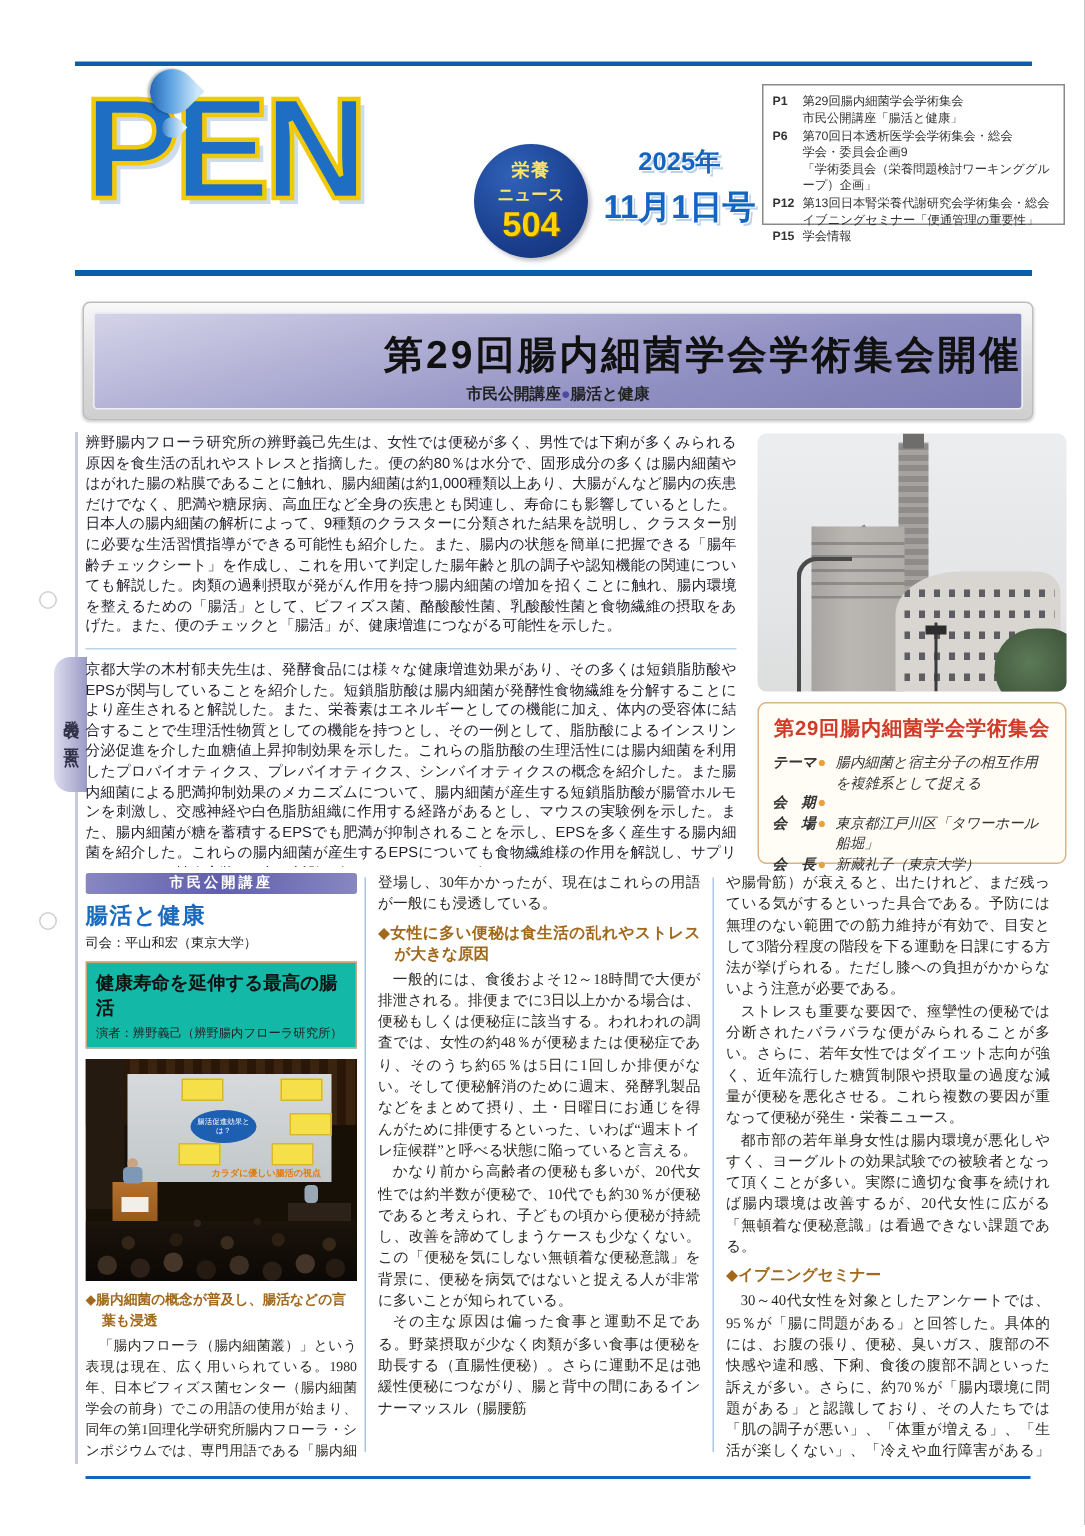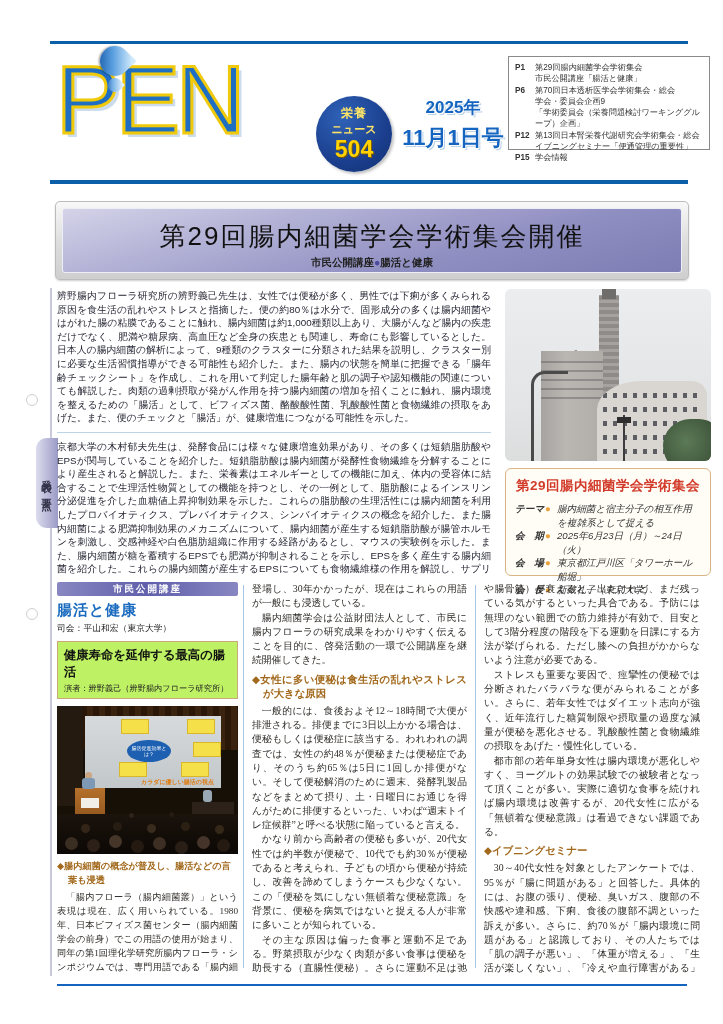--- a/index.html
+++ b/index.html
@@ -5,21 +5,21 @@
   html,body{margin:0;padding:0;background:#9a9a9a;}
   .page{position:relative;width:723px;height:1024px;background:#ffffff;overflow:hidden;
         font-family:"Liberation Sans","DejaVu Sans",sans-serif;color:#222;}
   
   .mast{position:absolute;top:24px;left:55px;width:632px;height:14px;font-size:9.5px;color:#333;}
   .mast .vol{position:absolute;left:0;top:0;}
   .mast .center{position:absolute;left:0;right:0;text-align:center;letter-spacing:5px;font-weight:bold;color:#222;}
   .mast .right{position:absolute;right:0;top:0;}
   .rule-blue-top{position:absolute;top:41px;left:50px;width:638px;height:3px;background:#0b5ea8;}
   
-  .pen-word{position:absolute;left:56px;top:52px;font-size:96px;font-weight:400;letter-spacing:-4px;
+  .pen-word{position:absolute;left:56px;top:52px;font-size:96px;font-weight:700;letter-spacing:-4px;
             color:#1e6fc4;-webkit-text-stroke:3px #f0c90a;
             text-shadow:4px 4px 0 #cddcec;line-height:1;}
   .drop{position:absolute;left:100px;top:46px;width:30px;height:30px;
         background:linear-gradient(135deg,#cfe9fb 10%,#5aa0e0 55%,#0c4f9e 100%);
         border-radius:0 50% 50% 50%;transform:rotate(135deg);box-shadow:1px 1px 2px rgba(0,0,0,.35);}
   .drop2{position:absolute;left:108px;top:78px;width:14px;height:14px;
         background:linear-gradient(135deg,#e8f4fd 10%,#7ab4e8 60%,#1c5fae 100%);
         border-radius:0 50% 50% 50%;transform:rotate(135deg);}
   .badge{position:absolute;left:316px;top:96px;width:76px;height:76px;border-radius:50%;
          background:radial-gradient(circle at 35% 28%,#2f62b8 0%,#1b3f8e 60%,#122f72 100%);
@@ -37,21 +37,21 @@
   .toc-page{width:20px;flex:none;font-weight:bold;}
   .toc-lines{flex:1;}
   
   .pub{position:absolute;left:40px;top:155px;width:650px;text-align:center;font-size:7.4px;line-height:11px;color:#222;}
   .rule-blue-mid{position:absolute;top:180px;left:50px;width:638px;height:4px;background:#0b5ea8;}
   
   .banner{position:absolute;left:55px;top:201px;width:632px;height:77px;border:1px solid #bcbcbc;border-radius:5px;
           background:linear-gradient(180deg,#f8f8f8 0%,#dcdcdc 55%,#cfcfcf 100%);box-shadow:0 1px 2px rgba(0,0,0,.2);}
   .banner-in{position:absolute;inset:6px;border-radius:3px;border:1px solid #eeeef6;
           background:linear-gradient(165deg,#d4d3e8 0%,#b3b2d6 30%,#908fc2 65%,#7e7db4 100%);}
-  .banner-title{position:absolute;left:0;right:0;top:10px;text-align:center;font-size:26px;font-weight:400;
+  .banner-title{position:absolute;left:0;right:0;top:10px;text-align:right;font-size:26px;font-weight:700;
           color:#111;letter-spacing:2px;}
   .banner-sub{position:absolute;left:0;right:0;top:47px;text-align:center;font-size:10.5px;font-weight:bold;color:#222;}
   .banner-sub .bl{color:#4c4a9e;}
   
   .rail-line{position:absolute;left:50px;top:288px;width:2px;height:688px;background:#c9c9de;}
   .rail-tab{position:absolute;left:36px;top:438px;width:22px;height:90px;border-radius:11px 0 0 11px;
             background:linear-gradient(90deg,#dcdcee 0%,#b9b8d8 55%,#9b9ac6 100%);
             writing-mode:vertical-rl;text-orientation:upright;font-size:10.5px;font-weight:bold;color:#33334a;
             display:flex;align-items:center;justify-content:center;letter-spacing:2px;}
   .hole{position:absolute;width:10px;height:10px;border:1.5px solid #cfcfcf;border-radius:50%;background:#fff;}
@@ -99,21 +99,21 @@
   .serif p.noind{text-indent:0;}
   .bhead{font-size:10.4px;font-weight:bold;color:#a2691c;line-height:14px;margin:5px 0 3px;
          padding-left:11px;text-indent:-11px;font-family:"Liberation Sans","DejaVu Sans",sans-serif;}
   .col1 .serif, .col1 .bhead{font-size:9.2px;}
   .col1 .serif{line-height:14.0px;}
   
   .secbar{height:14px;border-radius:2px;background:linear-gradient(90deg,#8887c2 0%,#605fab 50%,#8887c2 100%);
           color:#fff;font-size:9.5px;font-weight:bold;text-align:center;line-height:14px;letter-spacing:2px;}
   .lec-title{margin-top:5px;font-size:15px;font-weight:900;color:#1a6bbf;letter-spacing:1px;}
   .lec-mod{margin-top:3px;font-size:8.8px;color:#222;}
-  .talkbox{margin-top:6px;border:1px solid #c9a97a;background:#bef264;padding:5px 6px 4px;}
+  .talkbox{margin-top:6px;border:1px solid #c9a97a;background:#14b8a6;padding:5px 6px 4px;}
   .talk-title{font-size:12.3px;font-weight:900;color:#111;}
   .talk-speaker{margin-top:2px;font-size:8.2px;color:#222;}
   
   .photo-l{position:relative;margin-top:7px;width:181px;height:148px;overflow:hidden;background:#171007;}
   .l-curtain{position:absolute;inset:0 0 auto 0;height:44px;
              background:repeating-linear-gradient(90deg,#2a1708 0 6px,#3a2410 6px 12px);}
   .l-wallL{position:absolute;left:0;top:0;width:26px;height:100px;background:#241a10;}
   .l-screen{position:absolute;left:28px;top:10px;width:136px;height:72px;background:linear-gradient(180deg,#d6dadc,#c2c7ca);}
   .l-ell{position:absolute;left:42px;top:24px;width:44px;height:22px;border-radius:50%;background:#1d5fb0;
          color:#fff;font-size:5px;display:flex;align-items:center;justify-content:center;text-align:center;line-height:6px;}
@@ -229,21 +229,20 @@
     <div class="evt-title">第29回腸内細菌学会学術集会</div>
     <div class="evt-rows">
       <div class="evt-row">
         <span class="evt-label">テーマ</span>
         <span class="evt-bullet">●</span>
         <span class="evt-value">腸内細菌と宿主分子の相互作用を複雑系として捉える</span>
       </div>
       <div class="evt-row">
         <span class="evt-label">会　期</span>
         <span class="evt-bullet">●</span>
-        <span class="evt-value">2025年6月23日（月）～24日（火）</span>
       </div>
       <div class="evt-row">
         <span class="evt-label">会　場</span>
         <span class="evt-bullet">●</span>
         <span class="evt-value">東京都江戸川区「タワーホール船堀」</span>
       </div>
       <div class="evt-row">
         <span class="evt-label">会　長</span>
         <span class="evt-bullet">●</span>
         <span class="evt-value">新藏礼子（東京大学）</span>
@@ -284,30 +283,29 @@
       <div class="l-heads"></div>
     </div>
     <div class="bhead">◆腸内細菌の概念が普及し、腸活などの言葉も浸透</div>
     <div class="serif">
       <p>「腸内フローラ（腸内細菌叢）」という表現は現在、広く用いられている。1980年、日本ビフィズス菌センター（腸内細菌学会の前身）でこの用語の使用が始まり、同年の第1回理化学研究所腸内フローラ・シンポジウムでは、専門用語である「腸内細菌叢」は難解であるとして、わかりやすく言い換えた「腸内フローラ」が提唱された。1990年代後半になると、メディアでも「腸年齢」「腸内環境」「腸活」「菌活」などの言葉が頻繁に</p>
     </div>
   </div>
 
   <div class="col col2 serif">
     <p class="noind">登場し、30年かかったが、現在はこれらの用語が一般にも浸透している。</p>
-    <p>腸内細菌学会は公益財団法人として、市民に腸内フローラの研究成果をわかりやすく伝えることを目的に、啓発活動の一環で公開講座を継続開催してきた。</p>
     <div class="bhead">◆女性に多い便秘は食生活の乱れやストレスが大きな原因</div>
     <p>一般的には、食後およそ12～18時間で大便が排泄される。排便までに3日以上かかる場合は、便秘もしくは便秘症に該当する。われわれの調査では、女性の約48％が便秘または便秘症であり、そのうち約65％は5日に1回しか排便がない。そして便秘解消のために週末、発酵乳製品などをまとめて摂り、土・日曜日にお通じを得んがために排便するといった、いわば“週末トイレ症候群”と呼べる状態に陥っていると言える。</p>
     <p>かなり前から高齢者の便秘も多いが、20代女性では約半数が便秘で、10代でも約30％が便秘であると考えられ、子どもの頃から便秘が持続し、改善を諦めてしまうケースも少なくない。この「便秘を気にしない無頓着な便秘意識」を背景に、便秘を病気ではないと捉える人が非常に多いことが知られている。</p>
     <p>その主な原因は偏った食事と運動不足である。野菜摂取が少なく肉類が多い食事は便秘を助長する（直腸性便秘）。さらに運動不足は弛緩性便秘につながり、腸と背中の間にあるインナーマッスル（腸腰筋</p>
   </div>
 
   <div class="col col3 serif">
     <p class="noind">や腸骨筋）が衰えると、出たけれど、まだ残っている気がするといった具合である。予防には無理のない範囲での筋力維持が有効で、目安として3階分程度の階段を下る運動を日課にする方法が挙げられる。ただし膝への負担がかからないよう注意が必要である。</p>
-    <p>ストレスも重要な要因で、痙攣性の便秘では分断されたバラバラな便がみられることが多い。さらに、若年女性ではダイエット志向が強く、近年流行した糖質制限や摂取量の過度な減量が便秘を悪化させる。乳酸酸性菌と食物繊維の摂取をあげた・慢性化している。</p>
+    <p>ストレスも重要な要因で、痙攣性の便秘では分断されたバラバラな便がみられることが多い。さらに、若年女性ではダイエット志向が強く、近年流行した糖質制限や摂取量の過度な減量が便秘を悪化させる。これら複数の要因が重なって便秘が発生・栄養ニュース。</p>
     <p>都市部の若年単身女性は腸内環境が悪化しやすく、ヨーグルトの効果試験での被験者となって頂くことが多い。実際に適切な食事を続ければ腸内環境は改善するが、20代女性に広がる「無頓着な便秘意識」は看過できない課題である。</p>
     <div class="bhead">◆イブニングセミナー</div>
     <p>30～40代女性を対象としたアンケートでは、95％が「腸に問題がある」と回答した。具体的には、お腹の張り、便秘、臭いガス、腹部の不快感や違和感、下痢、食後の腹部不調といった訴えが多い。さらに、約70％が「腸内環境に問題がある」と認識しており、その人たちでは「肌の調子が悪い」、「体重が増える」、「生活が楽しくない」、「冷えや血行障害がある」などの自覚症状が併発していた。毎日排便がないことによる不快感や我慢が、生活の質の低下につながっていると</p>
   </div>
 
   <div class="rule-blue-bot"></div>
 
 </div>
 
 </body></html>

